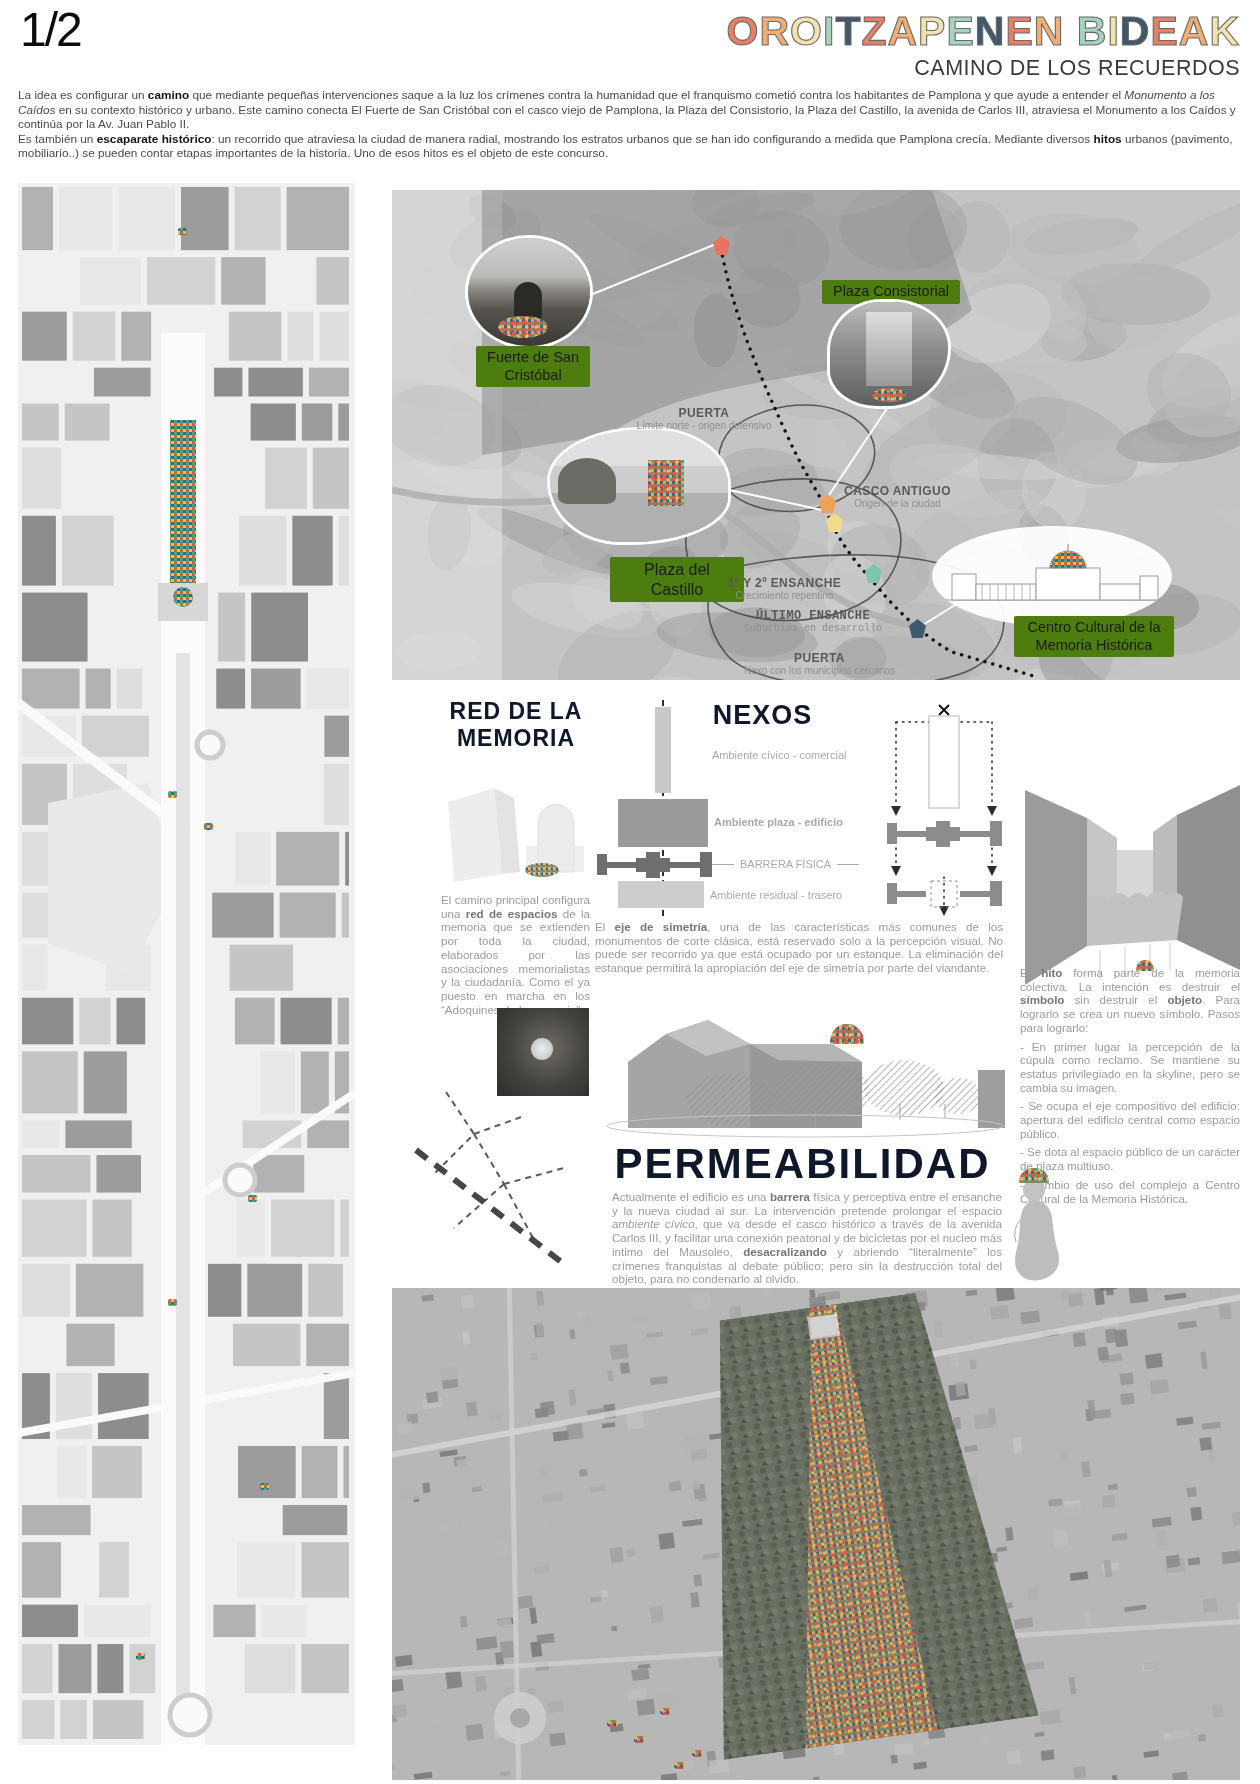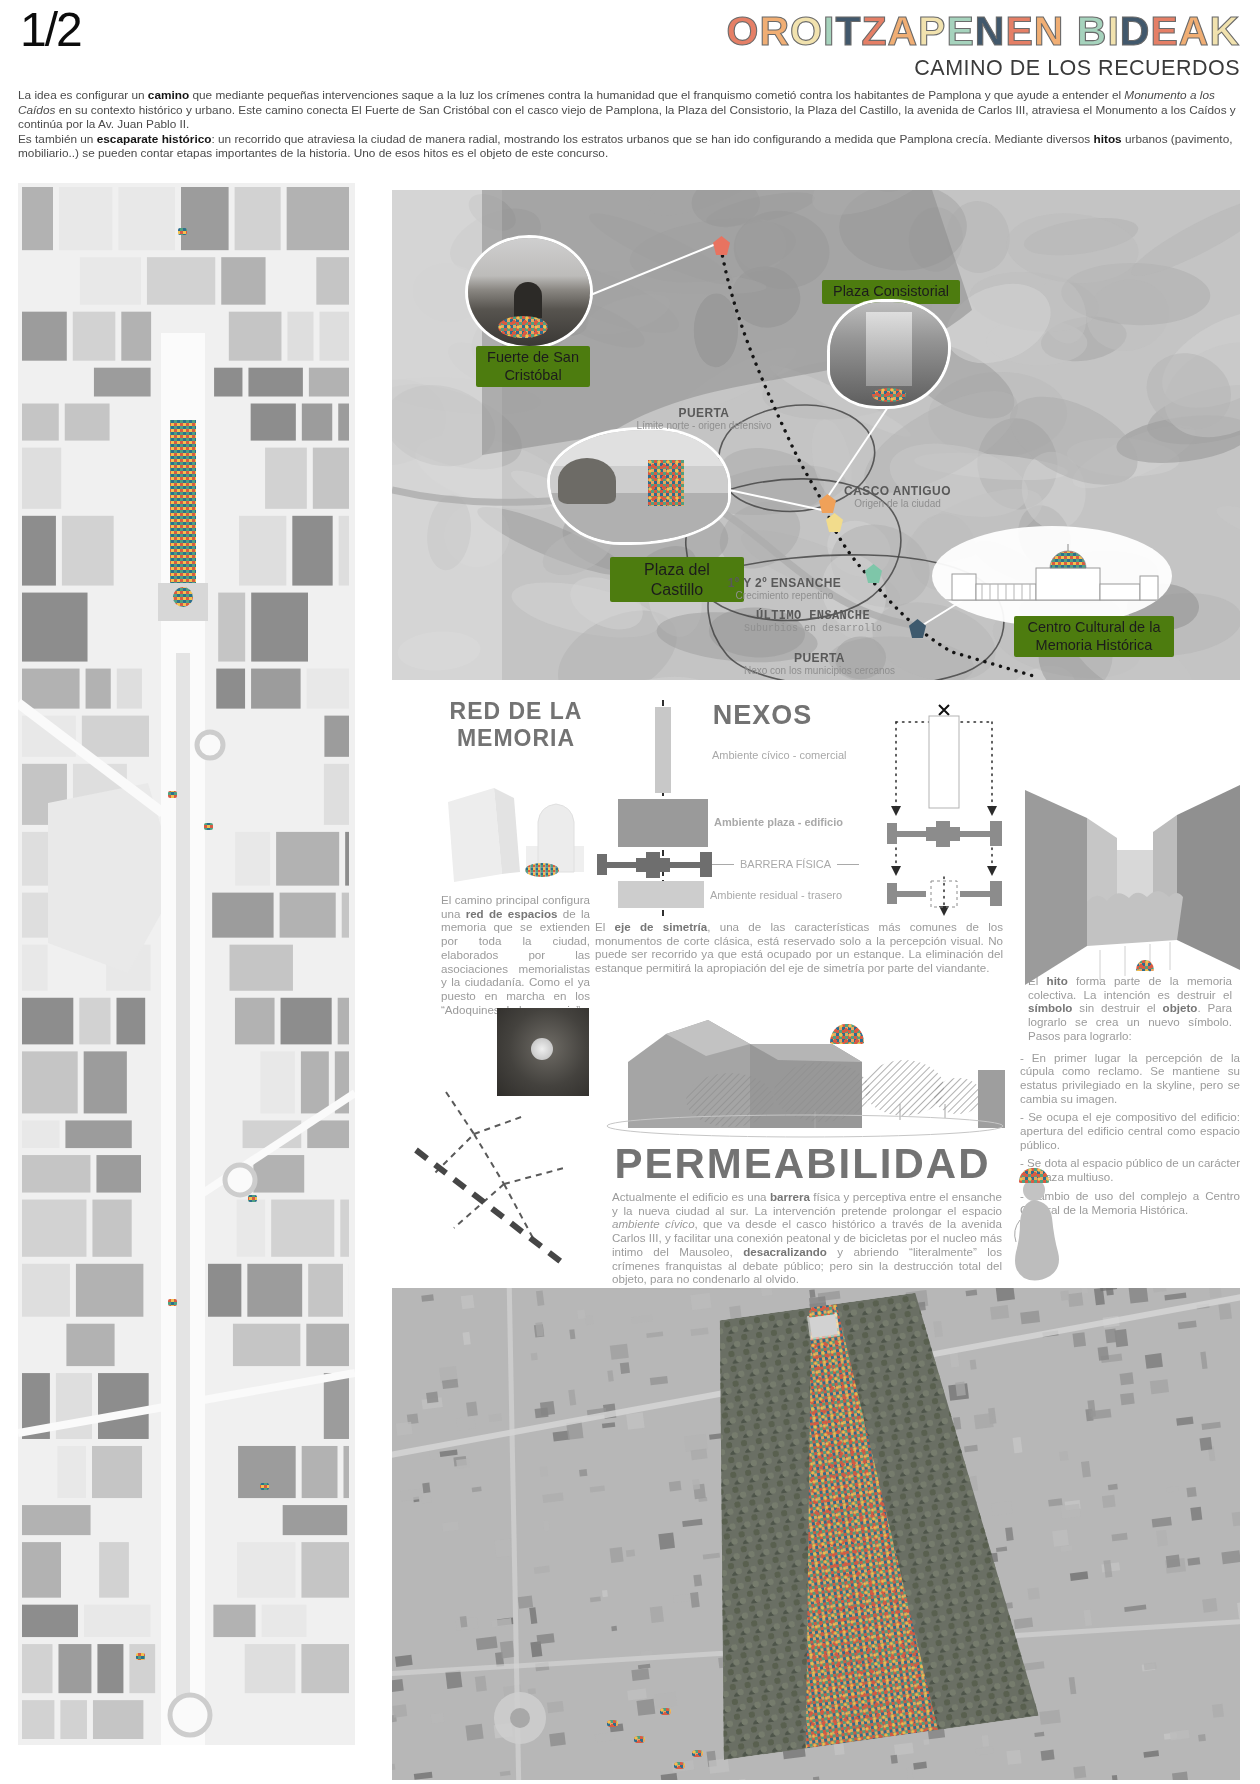--- a/index.html
+++ b/index.html
@@ -36,21 +36,21 @@
 
   .mosaic{background:
     radial-gradient(circle at 2px 2px,#F2C14E 1.5px,transparent 1.7px),
     radial-gradient(circle at 5px 6px,#D95B43 1.6px,transparent 1.8px),
     repeating-conic-gradient(#4FA180 0 25%,#ECA25E 0 50%,#2D6E8D 0 75%,#D95B43 0 100%);
     background-size:9px 9px,11px 11px,6px 6px;}
   .dome{border-radius:50% 50% 8% 8% / 100% 100% 8% 8%;}
   .speck{position:absolute;width:11px;height:7px;border-radius:40%;}
 
   
-  .ghost{position:absolute;color:#737373;font-weight:700;text-align:center;letter-spacing:1px;}
+  .ghost{position:absolute;color:#0f172a;font-weight:700;text-align:center;letter-spacing:1px;}
   .sec-body{position:absolute;font-size:11.6px;line-height:13.7px;color:#9b9b9b;text-align:justify;}
   .sec-body span[data-b="1"]{font-weight:700;color:#767676;}
   .sec-body span[data-i="1"]{font-style:italic;}
 
   #red-title{left:441px;top:698px;width:150px;font-size:23px;line-height:27px;}
   #red-sketch{left:438px;top:780px;}
   #red-body{left:441px;top:893px;width:149px;}
   #adoquines{left:497px;top:1008px;width:92px;height:88px;
     background:radial-gradient(circle at 55% 45%,#6f6c66 0,#44423e 55%,#2f2d2a 100%);}
   #adoq-stone{position:absolute;left:34px;top:30px;width:22px;height:22px;border-radius:50%;
@@ -74,21 +74,21 @@
   #perm-dome{left:830px;top:1024px;width:34px;height:20px;}
   #perm-title{left:600px;top:1140px;width:405px;font-size:42px;letter-spacing:2px;}
   #perm-body{left:612px;top:1190px;width:390px;}
 
   #romper-diagrams{left:882px;top:702px;}
   #romper-title{left:1018px;top:696px;width:222px;font-size:30px;line-height:36px;}
   #romper-persp{left:1025px;top:780px;}
   #persp-dome{left:1136px;top:960px;width:18px;height:11px;}
   #romper-text{left:1020px;top:966px;width:220px;font-size:11.6px;line-height:13.7px;
                color:#9b9b9b;text-align:justify;}
-  #romper-text p{margin:8px;}
+  #romper-text p{margin:0;}
   #romper-text .bullet{margin:5px 0 0 0;}
   #romper-body2{margin:6px 0 0 44px !important;width:176px;}
   #romper-text span[data-b="1"]{font-weight:700;color:#767676;}
   #statue{left:1006px;top:1168px;width:58px;height:114px;}
   #statue-dome{position:absolute;left:13px;top:0;width:30px;height:15px;}
 
   
   #bottom-aerial{left:392px;top:1288px;width:848px;height:492px;background:#b5b5b5;overflow:hidden;}
   #park{position:absolute;left:300px;top:16px;width:318px;height:436px;transform:rotate(-8deg);
         clip-path:polygon(18% 0,80% 0,100% 100%,0 100%);

